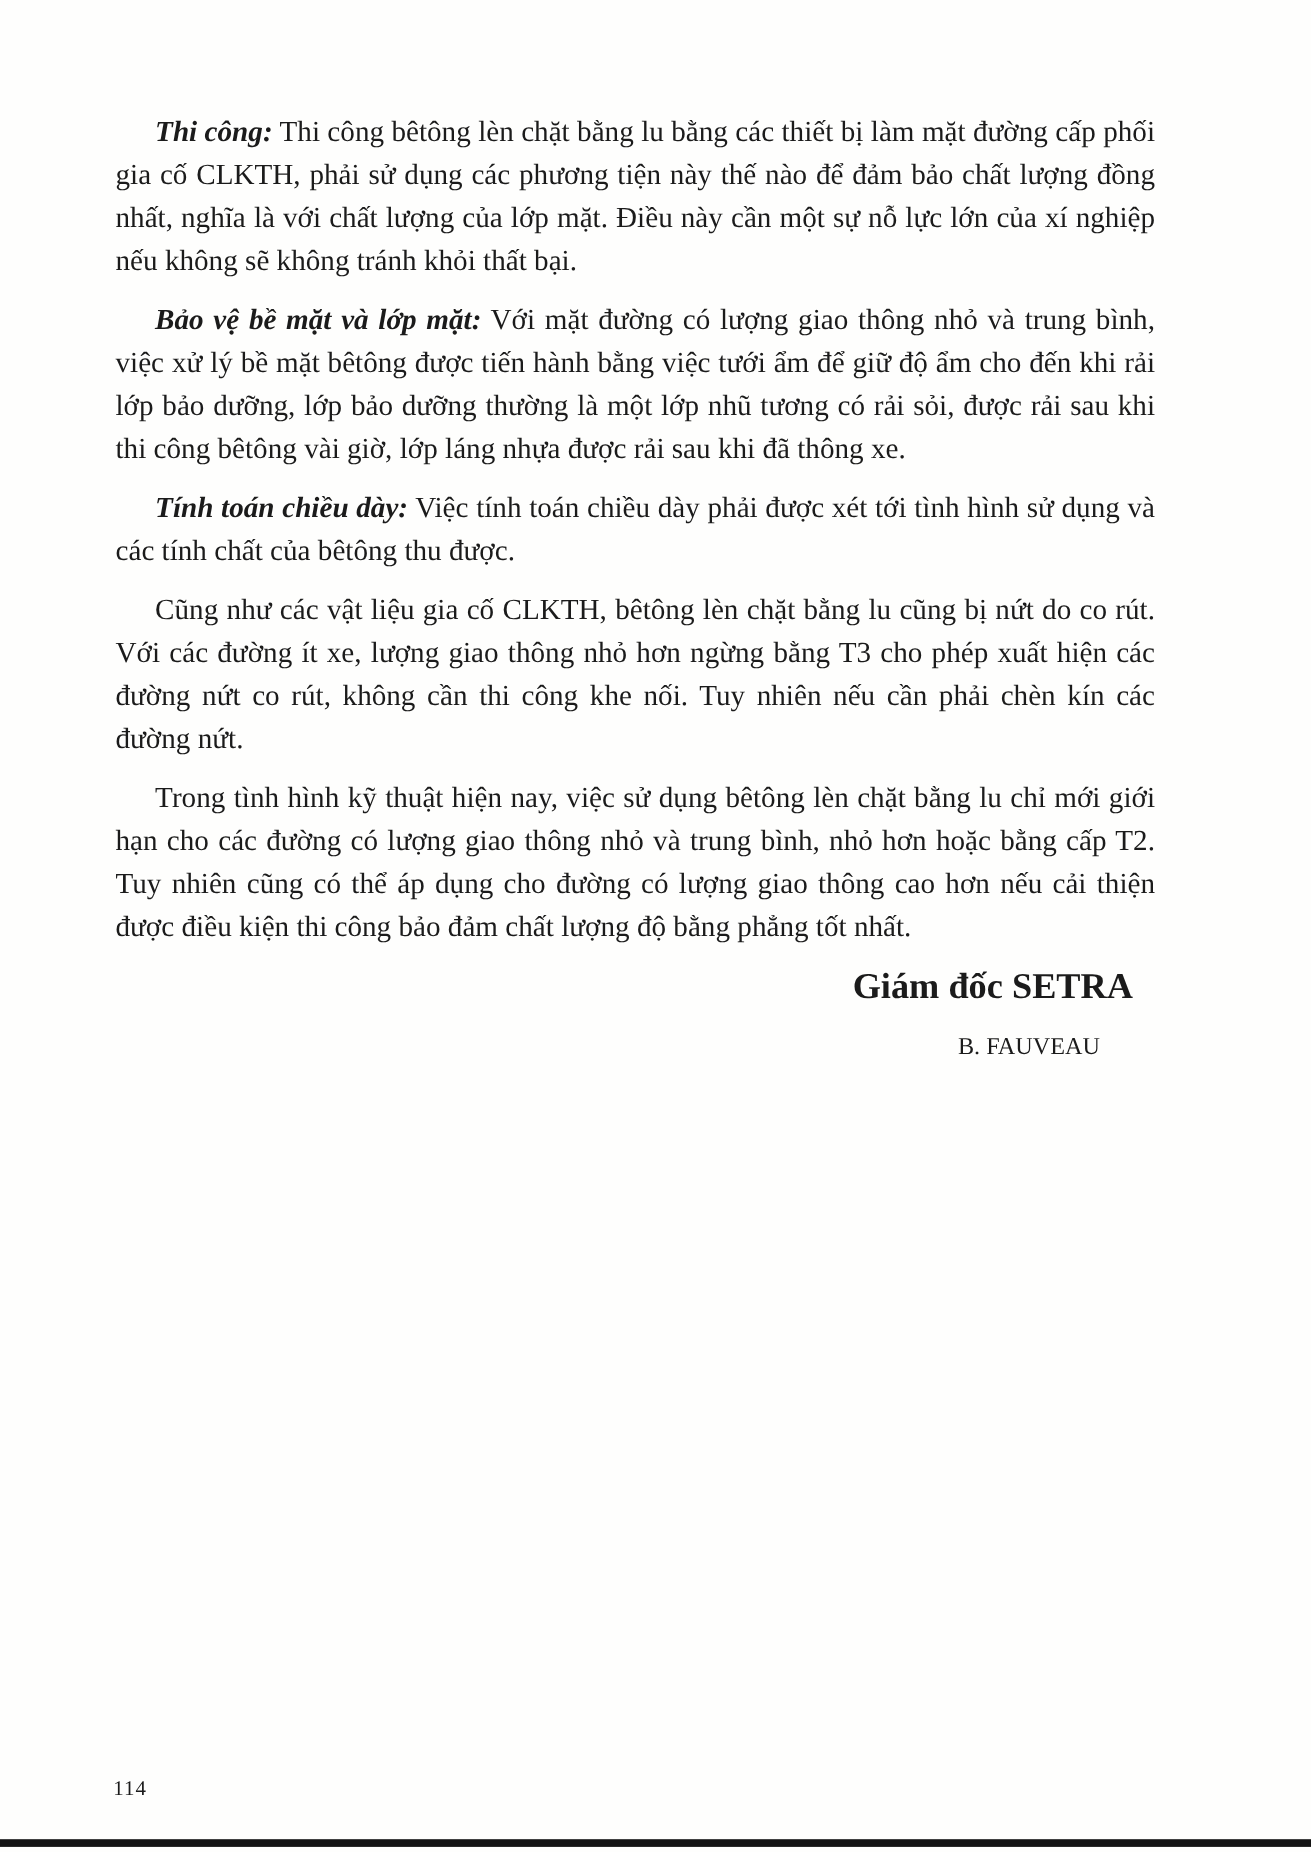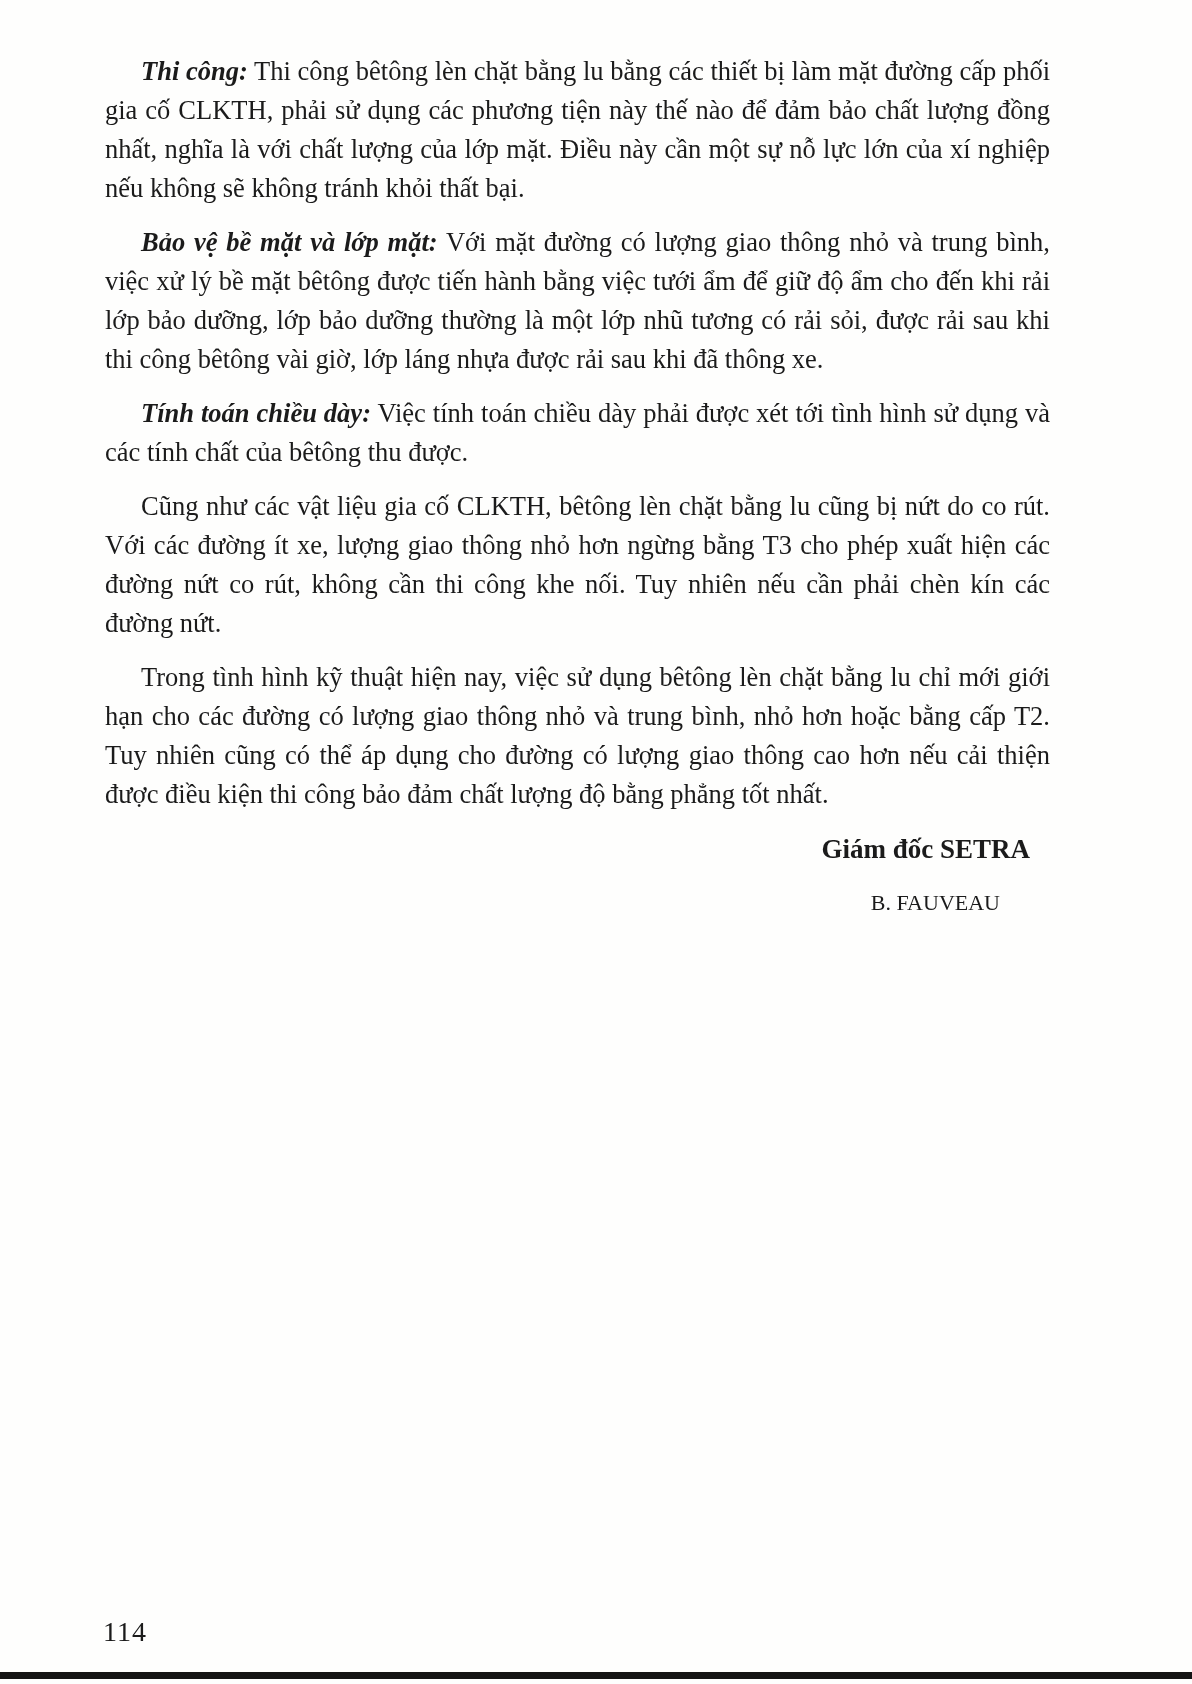--- a/index.html
+++ b/index.html
@@ -15,54 +15,54 @@
     background: #fefefd;
     color: #1b1b1b;
     font-family: "Liberation Serif", "DejaVu Serif", serif;
     overflow: hidden;
   }
   .content {
     position: absolute;
     top: 0;
     left: 105px;
     width: 945px;
-    padding-top: 52px;
+    padding-top: 100px;
     font-size: 26.5px;
     line-height: 39px;
     text-align: justify;
   }
   .para {
     margin: 0 0 15px 0;
     text-indent: 36px;
   }
   .para .lead {
     font-weight: bold;
     font-style: italic;
   }
   .signature {
     margin-top: 16px;
     text-align: right;
   }
   .sig-title {
     font-weight: bold;
-    font-size: 27px;
+    font-size: 33px;
     padding-right: 20px;
     line-height: 39px;
   }
   .sig-name {
     font-size: 22px;
     padding-right: 50px;
     margin-top: 14px;
     line-height: 39px;
   }
   .page-number {
     position: absolute;
     left: 103px;
     top: 1616px;
-    font-size: 28px;
+    font-size: 19px;
     letter-spacing: 1px;
   }
   .bottom-bar {
     position: absolute;
     left: 0;
     top: 1672px;
     width: 1192px;
     height: 7px;
     background: #141414;
   }

